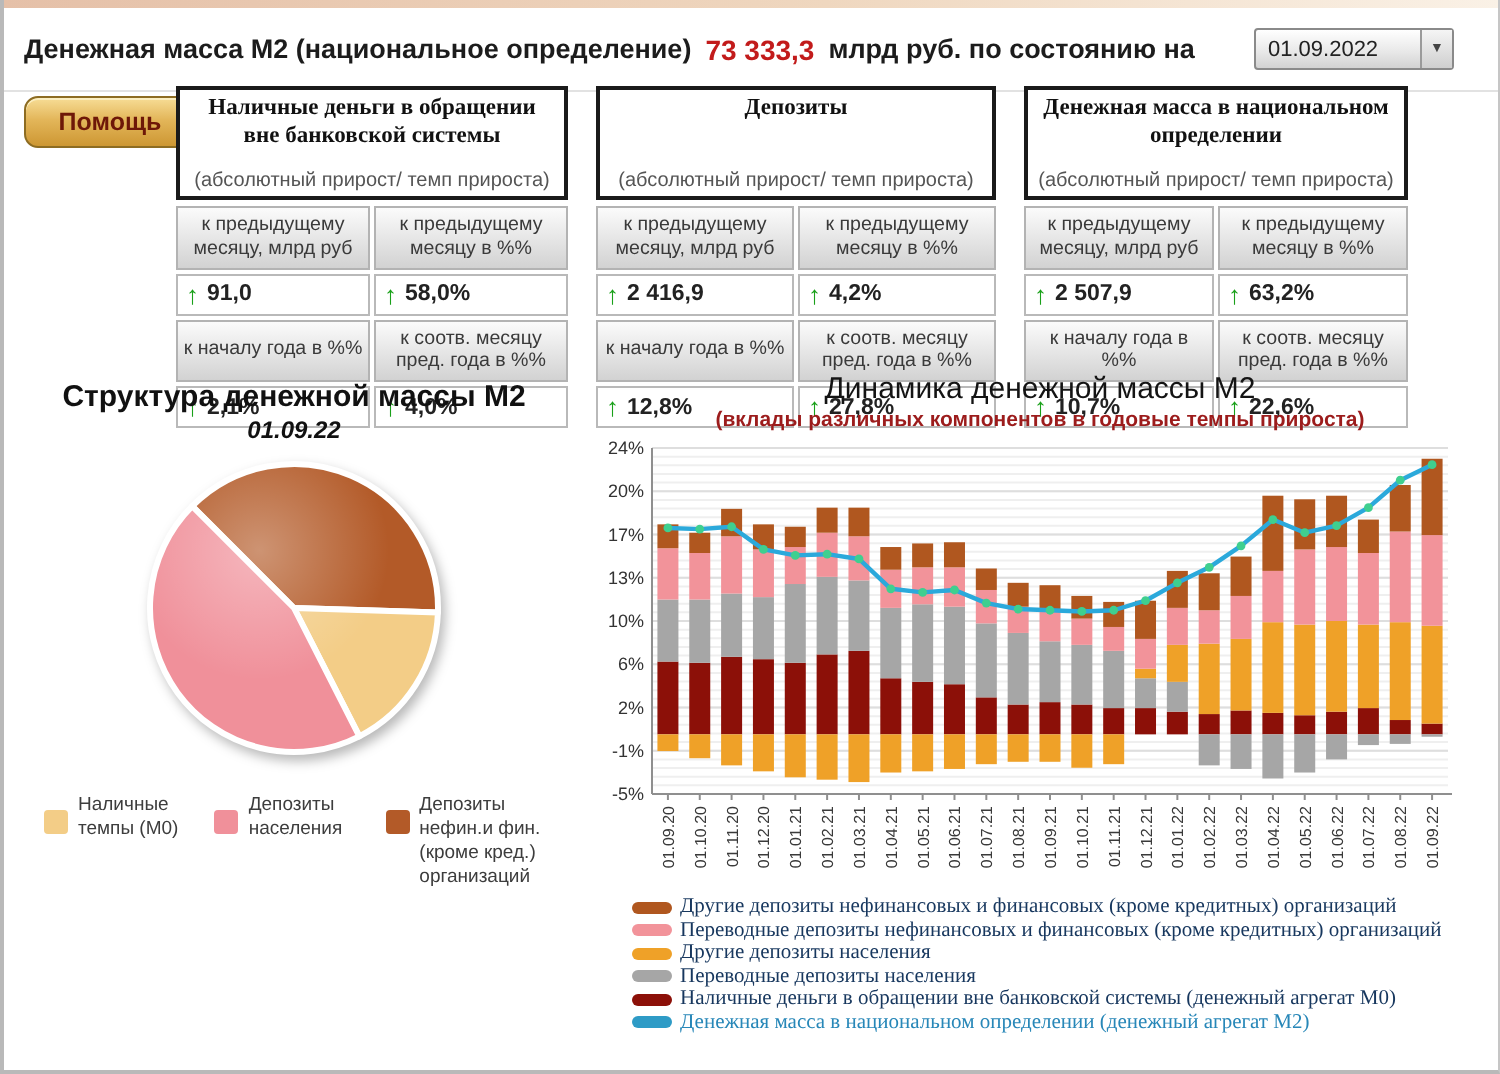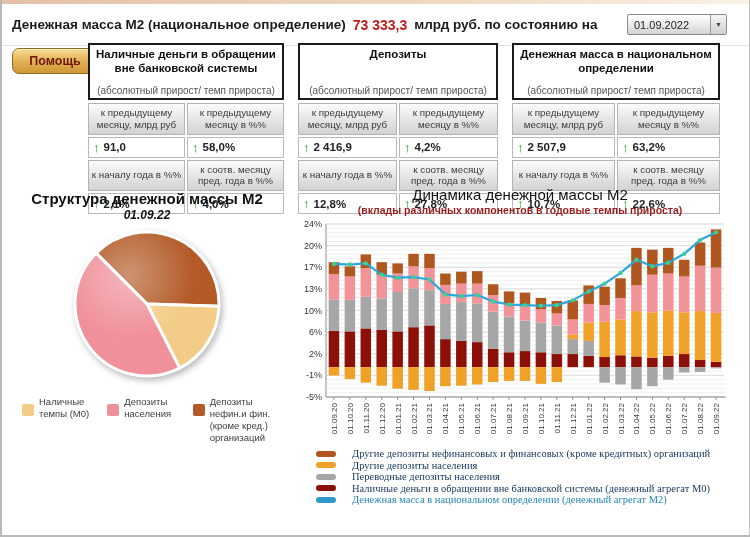--- a/index.html
+++ b/index.html
@@ -24,24 +24,24 @@
   
   .help-btn{position:absolute;left:10px;top:48px;width:84px;height:24px;border:1px solid #8d6c22;
         border-radius:7px;background:linear-gradient(#f7dd96,#e3b65a 45%,#cd9733);
         box-shadow:inset 0 1px 0 #fbeec0;color:#6e1808;font-weight:bold;font-size:12.5px;
         display:flex;align-items:center;justify-content:center;cursor:pointer;}
   
   .panels{position:absolute;left:86px;top:43px;display:flex;gap:14px;}
   .panel{display:flex;flex-direction:column;}
   .panel:nth-child(1){width:196px;}
   .panel:nth-child(2){width:200px;}
-  .panel:nth-child(3){width:208px;}
+  .panel:nth-child(3){width:192px;}
   .p-titlebox{border:2px solid #1a1a1a;min-height:48px;padding:3px 4px 2px;display:flex;
         flex-direction:column;justify-content:space-between;background:#fff;}
-  .p-title{font-weight:bold;font-size:11.5px;color:#111;text-align:center;line-height:1.2;}
+  .p-title{font-weight:bold;font-size:11.5px;color:#111;text-align:center;line-height:1.2;font-family:Liberation Serif, serif;}
   .p-sub{font-size:10px;color:#555;text-align:center;}
   .p-grid{display:grid;grid-template-columns:1fr 1fr;gap:2px;margin-top:3px;}
   .p-hcell{border:1px solid #b3b3b3;background:linear-gradient(#fbfbfb,#d2d2d2);
         font-size:9.8px;color:#3a3a3a;text-align:center;padding:3px 2px;min-height:22px;
         display:flex;align-items:center;justify-content:center;line-height:1.2;}
   .p-vcell{border:1px solid #b9b9b9;background:#fff;font-size:11.5px;font-weight:bold;color:#222;
         padding:2px 4px;height:15px;display:flex;align-items:center;gap:4px;}
   .up-arrow{color:#19a019;font-weight:bold;font-size:13px;line-height:1;}
   
   .pie-sec{position:absolute;left:6px;top:190px;width:278px;text-align:center;}
@@ -51,21 +51,21 @@
   .pie-legend{display:flex;justify-content:space-between;padding:6px 8px 0 14px;text-align:left;}
   .pl-item{display:flex;gap:5px;width:86px;}
   .pl-swatch{width:12px;height:12px;border-radius:2px;flex:none;margin-top:8px;}
   .pl-label{font-size:9.5px;color:#3d3d3d;line-height:1.25;}
   
   .chart-sec{position:absolute;left:292px;top:186px;width:452px;}
   .c-title{font-weight:normal;font-size:15px;color:#141414;text-align:center;}
   .c-sub{font-weight:bold;font-size:10.5px;color:#9c1c1c;text-align:center;margin-top:1px;}
   .c-svg{display:block;margin-top:3px;}
   .c-legend{margin:1px 0 0 22px;}
-  .leg-row{display:flex;align-items:center;gap:16px;height:11.5px;}
+  .leg-row{display:flex;align-items:center;gap:4px;height:11.5px;}
   .leg-swatch{width:20px;height:6px;border-radius:3px;flex:none;}
   .leg-text{font-family:"Liberation Serif",serif;font-size:10.5px;color:#17375e;white-space:nowrap;}
 </style>
 </head>
 <body>
 
 <div class="page">
   <div class="topstrip"></div>
 
   <div class="header">
@@ -466,20 +466,24 @@
         <circle cx="390.2" cy="34.827586206896555" r="2.2" fill="#3fcf8f"></circle>
         <circle cx="406.12" cy="21.106896551724134" r="2.2" fill="#3fcf8f"></circle>
         <circle cx="422.04" cy="13.351724137931026" r="2.2" fill="#3fcf8f"></circle>
       </svg>
     <div id="bar-legend" class="c-legend">
         <div class="leg-row">
           <span class="leg-swatch" style="background-color: rgb(176, 87, 31);"></span>
           <span class="leg-text" style="color: rgb(23, 55, 94);">Другие депозиты нефинансовых и финансовых (кроме кредитных)  организаций</span>
         </div>
         <div class="leg-row">
+          <span class="leg-swatch" style="background-color: rgb(242, 147, 154);"></span>
+          <span class="leg-text" style="color: rgb(23, 55, 94);">Переводные депозиты нефинансовых и финансовых (кроме кредитных)  организаций</span>
+        </div>
+        <div class="leg-row">
           <span class="leg-swatch" style="background-color: rgb(239, 161, 40);"></span>
           <span class="leg-text" style="color: rgb(23, 55, 94);">Другие депозиты населения</span>
         </div>
         <div class="leg-row">
           <span class="leg-swatch" style="background-color: rgb(166, 166, 166);"></span>
           <span class="leg-text" style="color: rgb(23, 55, 94);">Переводные депозиты населения</span>
         </div>
         <div class="leg-row">
           <span class="leg-swatch" style="background-color: rgb(140, 16, 8);"></span>
           <span class="leg-text" style="color: rgb(23, 55, 94);">Наличные деньги в обращении вне банковской системы (денежный агрегат М0)</span>

